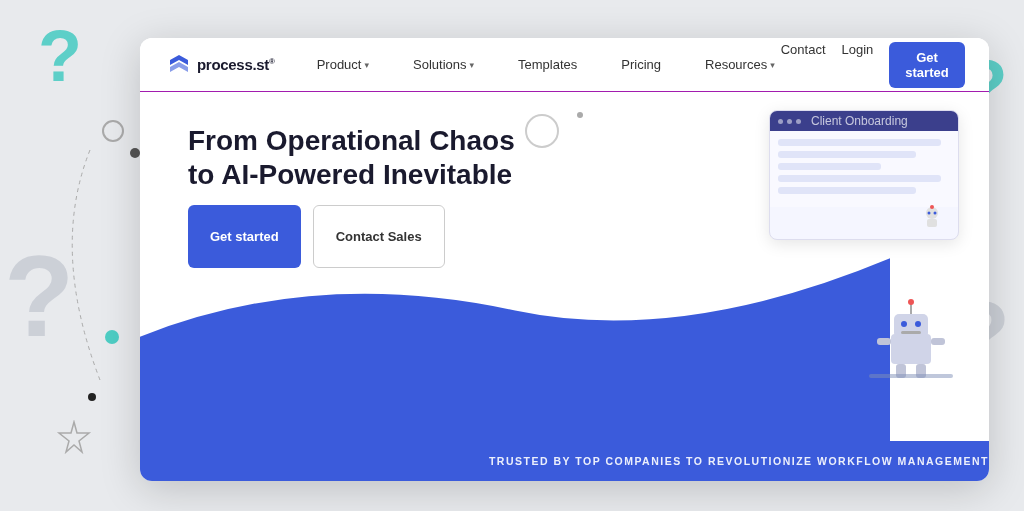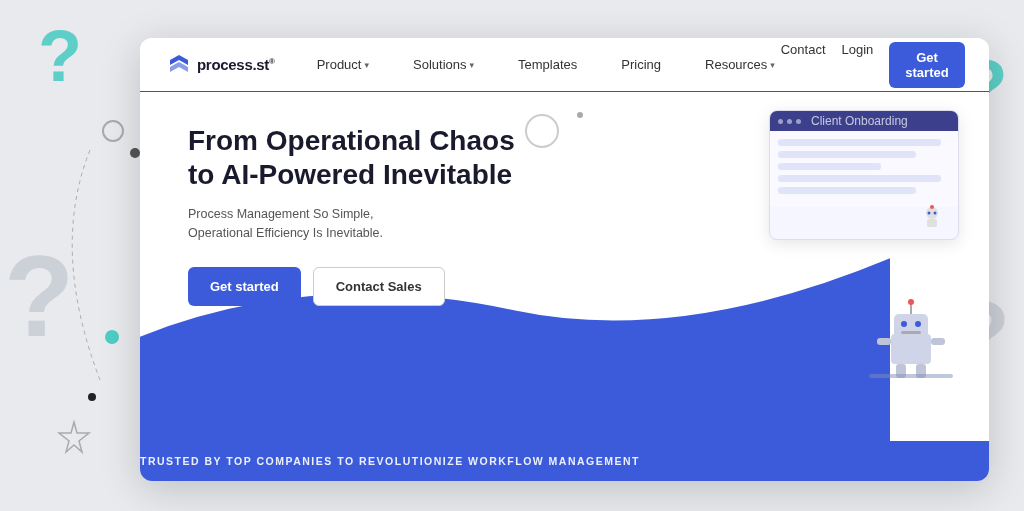--- a/index.html
+++ b/index.html
@@ -174,21 +174,21 @@
       font-size: 13px;
       font-weight: 600;
       cursor: pointer;
     }
 
     .btn-secondary {
       background: #fff;
       color: #333;
       border: 1.5px solid #ccc;
       border-radius: 6px;
-      padding: 11px 22px;
+      padding: 23px 22px;
       font-size: 13px;
       font-weight: 600;
       cursor: pointer;
     }
 
     
     .hero-screenshot {
       position: absolute;
       top: 18px;
       right: 30px;
@@ -243,21 +243,21 @@
       height: 100px;
       z-index: 3;
     }
 
     
     .trusted-banner {
       background: #3b5bdb;
       height: 40px;
       display: flex;
       align-items: center;
-      justify-content: flex-start;
+      justify-content: flex-end;
       flex-shrink: 0;
     }
 
     .trusted-text {
       color: rgba(255,255,255,0.9);
       font-size: 10.5px;
       font-weight: 600;
       letter-spacing: 1.5px;
       text-transform: uppercase;
     }
@@ -367,24 +367,20 @@
 
     <svg class="wave-bg" viewBox="0 0 860 240" preserveAspectRatio="none">
       <path d="M0,120 Q200,40 430,90 Q620,130 860,30 L860,240 L0,240 Z" fill="#3b5bdb"></path>
     </svg>
 
     <div class="hero-content">
       <h1 class="hero-title">
         <span>From Operational Chaos</span><br>
         <span>to AI-Powered Inevitable</span>
       </h1>
-      <p class="hero-subtitle">
-        <span>Process Management So Simple,</span><br>
-        <span>Operational Efficiency Is Inevitable.</span>
-      </p>
       <div class="hero-buttons">
         <button class="btn-primary">Get started</button>
         <button class="btn-secondary">Contact Sales</button>
       </div>
     </div>
 
     <div class="hero-screenshot">
       <div class="screenshot-header">
         <div class="screenshot-dot"></div>
         <div class="screenshot-dot"></div>

